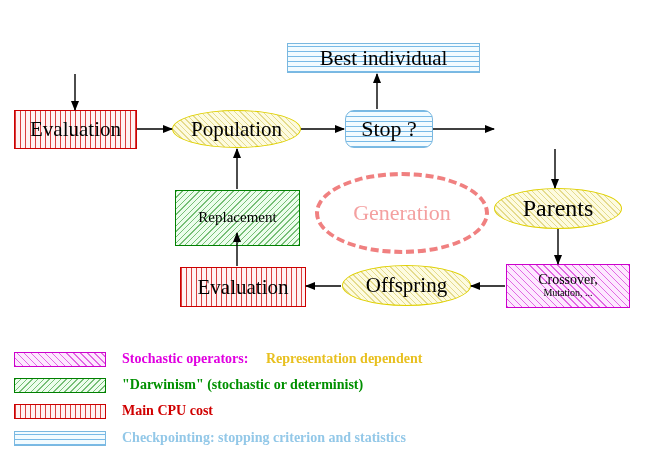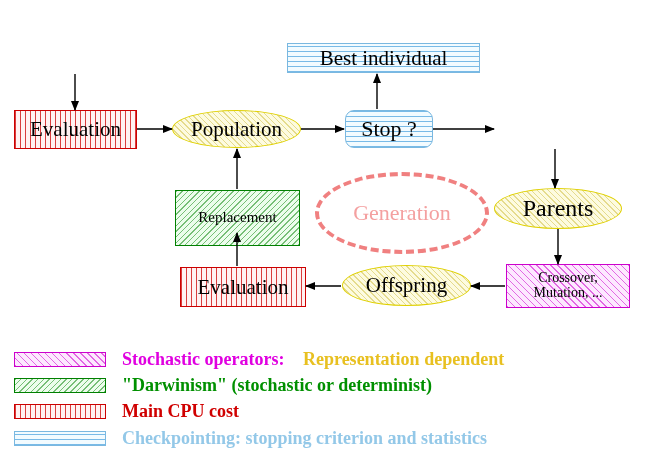--- a/index.html
+++ b/index.html
@@ -52,21 +52,21 @@
   }
   .dashed-gen .lbl{color:#f4a0a0;font-size:22px;}
 
   svg.edges{position:absolute;left:0;top:0;width:670px;height:465px;
             pointer-events:none;z-index:1;}
 
   
   #legend{position:absolute;left:0;top:330px;width:670px;height:135px;}
   .leg-row{position:absolute;left:0;width:670px;height:22px;display:flex;align-items:center;}
   .swatch{width:92px;height:15px;margin-left:14px;box-sizing:border-box;flex:none;}
-  .leg-text{margin-left:16px;font-size:18px;font-weight:bold;white-space:nowrap;text-align:center;}
+  .leg-text{margin-left:16px;font-size:14px;font-weight:bold;white-space:nowrap;text-align:center;}
   .c-magenta{color:#e000e0;}
   .c-gold{color:#e8c020;}
   .c-green{color:#009000;}
   .c-red{color:#d00000;}
   .c-blue{color:#93c8e8;}
 </style>
 </head>
 <body>
 
 <div id="stage">
@@ -136,21 +136,21 @@
   <div class="node hatch-red" style="left:180px;top:267px;width:126px;height:40px;">
     <span class="lbl" style="font-size:21px;">Evaluation</span>
   </div>
 
   <div class="node hatch-yellow ellipse" style="left:342px;top:265px;width:129px;height:41px;">
     <span class="lbl" style="font-size:21px;">Offspring</span>
   </div>
 
   <div class="node hatch-magenta" style="left:506px;top:264px;width:124px;height:44px;flex-direction:column;">
     <span class="lbl" style="font-size:14px;">Crossover,</span>
-    <span class="lbl" style="font-size:14px;">Mutation, ...</span>
+    <span class="lbl" style="font-size:10px;">Mutation, ...</span>
   </div>
 
   <div id="legend">
 
     <div class="leg-row" style="top:18px;">
       <div class="swatch hatch-magenta"></div>
       <div class="leg-text">
         <span class="c-magenta">Stochastic operators:</span>
         <span class="c-gold" style="margin-left:14px;">Representation dependent</span>
       </div>

